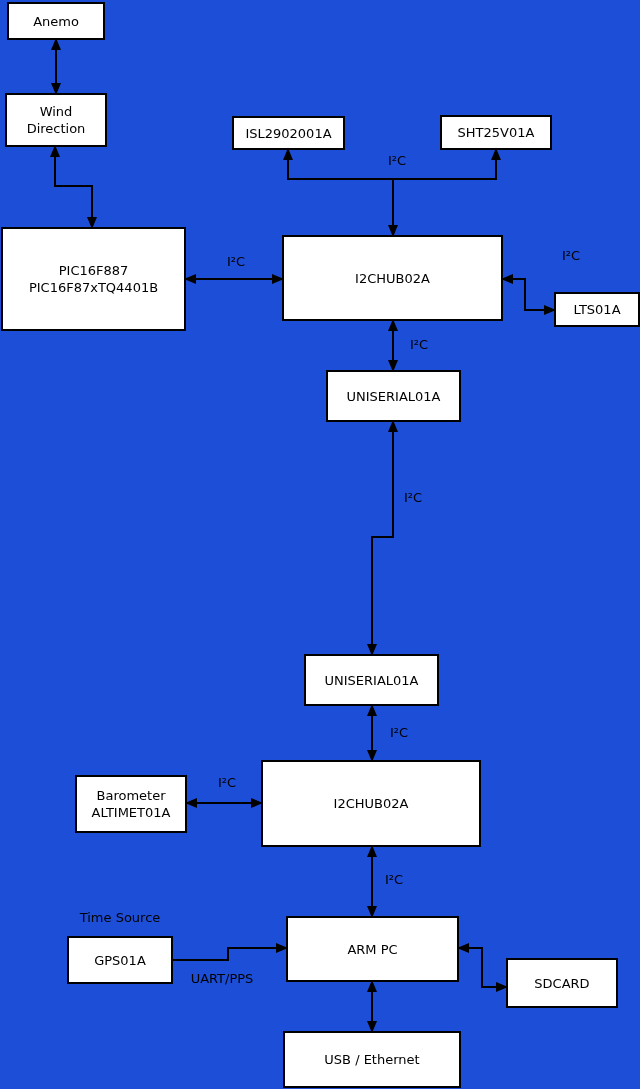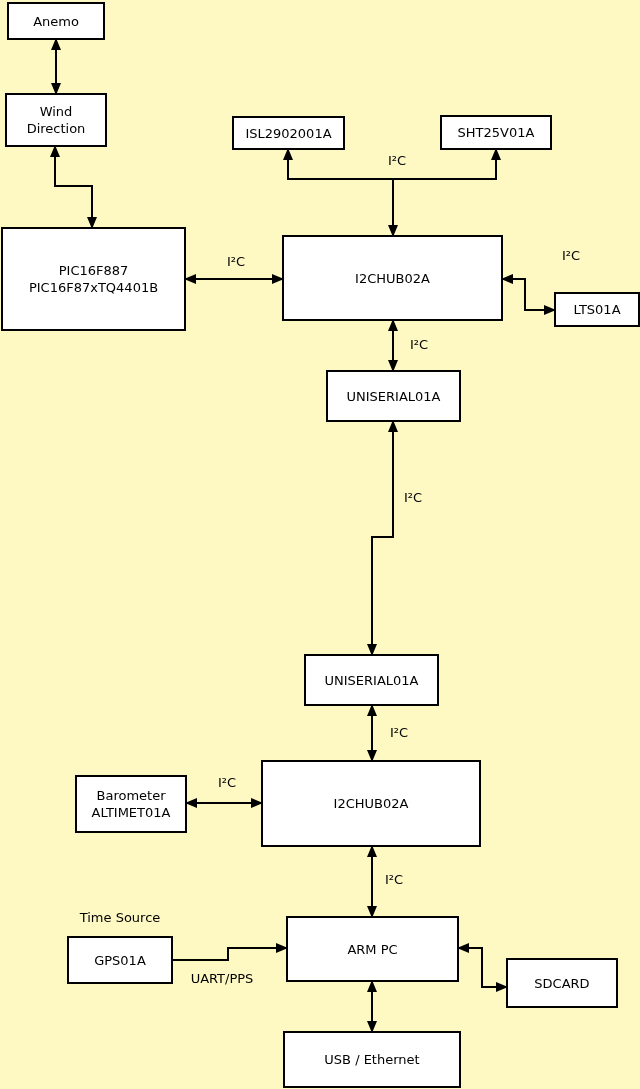--- a/index.html
+++ b/index.html
@@ -4,21 +4,21 @@
 <style>
   html, body {
     margin: 0;
     padding: 0;
     background: #ffffff;
   }
   .canvas {
     position: relative;
     width: 640px;
     height: 1089px;
-    background: #fef9c3;
+    background: #1d4ed8;
     overflow: hidden;
   }
   svg text {
     font-family: "DejaVu Sans", sans-serif;
     font-size: 13px;
     fill: #000000;
   }
   svg rect.node-box {
     fill: #ffffff;
     stroke: #000000;

